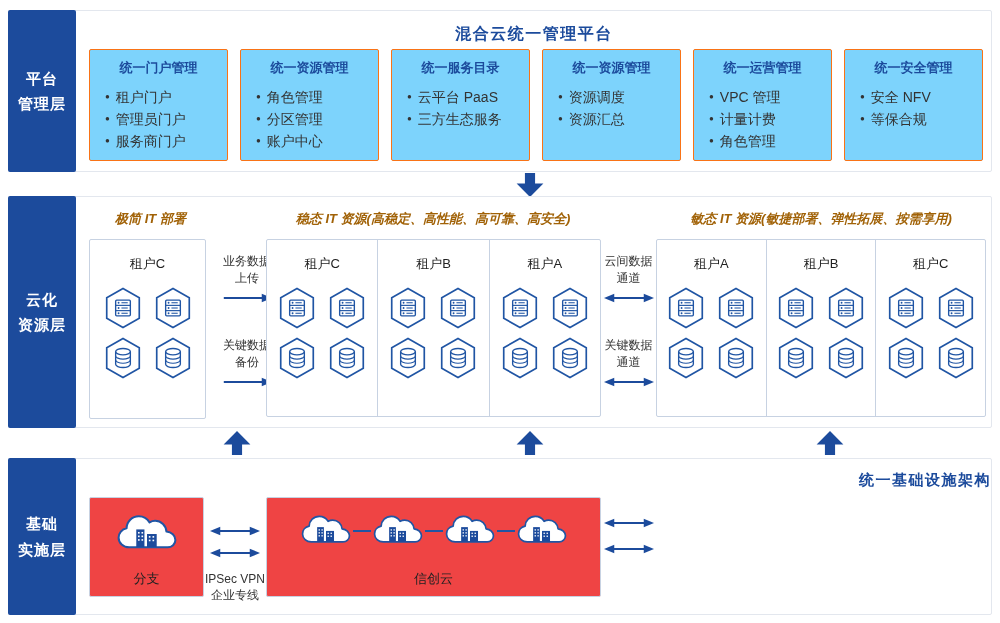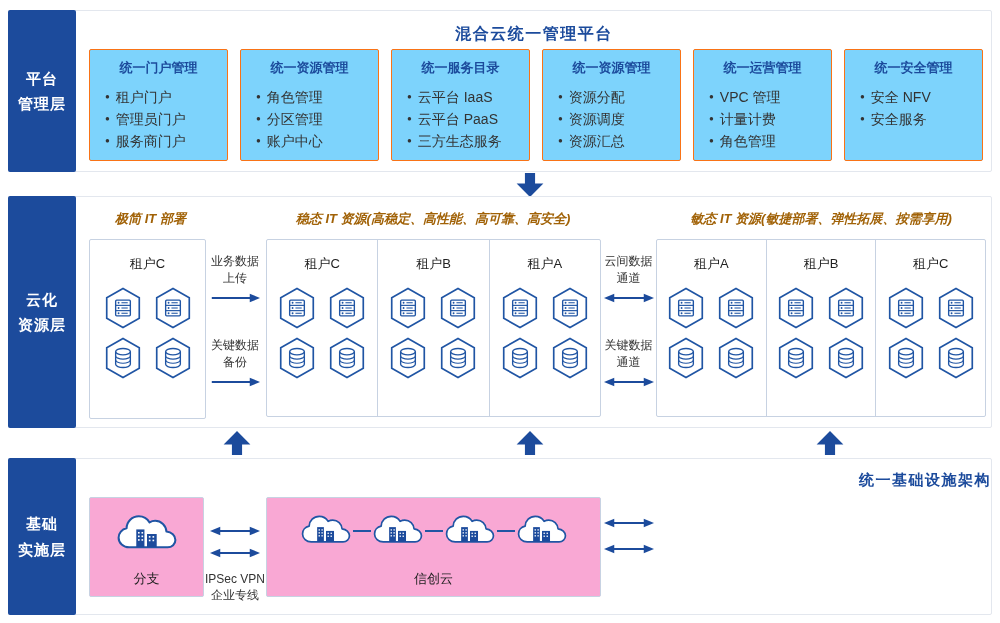--- a/index.html
+++ b/index.html
@@ -45,30 +45,30 @@
        display:flex;background:#fff;box-sizing:border-box;}
   #group-mid{left:257px;width:335px;}
   #group-right{left:647px;width:330px;}
   .tenant-cell{flex:1;border-right:1px solid #c7d2e2;display:flex;flex-direction:column;align-items:center;}
   .tenant-cell:last-child{border-right:none;}
   .tenant-name{margin-top:15px;font-size:13px;color:#222;}
   .hexes{margin-top:14px;display:grid;grid-template-columns:auto auto;gap:8px 12px;justify-items:center;}
   .hex{width:38px;height:42px;display:block;}
 
   .flow{position:absolute;display:flex;flex-direction:column;align-items:center;gap:5px;}
-  #flow-upload,#flow-backup{left:195px;width:62px;}
+  #flow-upload,#flow-backup{left:207px;width:62px;}
   #flow-data,#flow-net{left:592px;width:55px;}
   #flow-upload,#flow-data{top:56px;}
   #flow-backup,#flow-net{top:140px;}
   .flow-label{font-size:12px;color:#333;line-height:17px;text-align:center;white-space:pre-line;}
   .flow-arrow{width:50px;height:12px;display:block;}
 
   
   .infra-box{position:absolute;top:38px;height:100px;border:1px solid #c7d2e2;border-radius:2px;
-       background:#f9a8d4;box-sizing:border-box;}
+       background:#ef4444;box-sizing:border-box;}
   #box-branch{left:80px;width:115px;}
   #box-xinchuang{left:257px;width:335px;}
   #box-private{left:647px;width:330px;}
   .infra-name{position:absolute;bottom:8px;left:0;right:0;text-align:center;font-size:13px;color:#222;}
   .cloud-lg{position:absolute;left:50%;transform:translateX(-50%);top:12px;width:66px;height:47px;}
   .clouds{position:absolute;top:13px;left:0;right:0;display:flex;align-items:center;justify-content:center;}
   .cloud-sm{width:54px;height:39px;flex:none;}
   .cloud-link{width:18px;height:0;border-top:2px solid #2055a4;flex:none;}
   .vpn-flow{position:absolute;display:flex;flex-direction:column;align-items:center;}
   #vpn-group{left:195px;top:66px;width:62px;gap:10px;}
@@ -155,49 +155,47 @@
         <ul class="module-items">
           <li class="item">角色管理</li>
           <li class="item">分区管理</li>
           <li class="item">账户中心</li>
         </ul>
       </div>
 
       <div class="module">
         <div class="module-title">统一服务目录</div>
         <ul class="module-items">
-          <li class="item">云平台 IaaS</li>
           <li class="item">云平台 PaaS</li>
           <li class="item">三方生态服务</li>
         </ul>
       </div>
 
       <div class="module">
         <div class="module-title">统一资源管理</div>
         <ul class="module-items">
-          <li class="item">资源分配</li>
           <li class="item">资源调度</li>
           <li class="item">资源汇总</li>
         </ul>
       </div>
 
       <div class="module">
         <div class="module-title">统一运营管理</div>
         <ul class="module-items">
           <li class="item">VPC 管理</li>
           <li class="item">计量计费</li>
           <li class="item">角色管理</li>
         </ul>
       </div>
 
       <div class="module">
         <div class="module-title">统一安全管理</div>
         <ul class="module-items">
           <li class="item">安全 NFV</li>
-          <li class="item">安全服务</li>
+          <li class="item">等保合规</li>
         </ul>
       </div>
 
     </div>
   </section>
 
   <svg class="block-arrow" id="arrow-down-main">
       <use href="#sym-block-down"></use>
     </svg>
 

